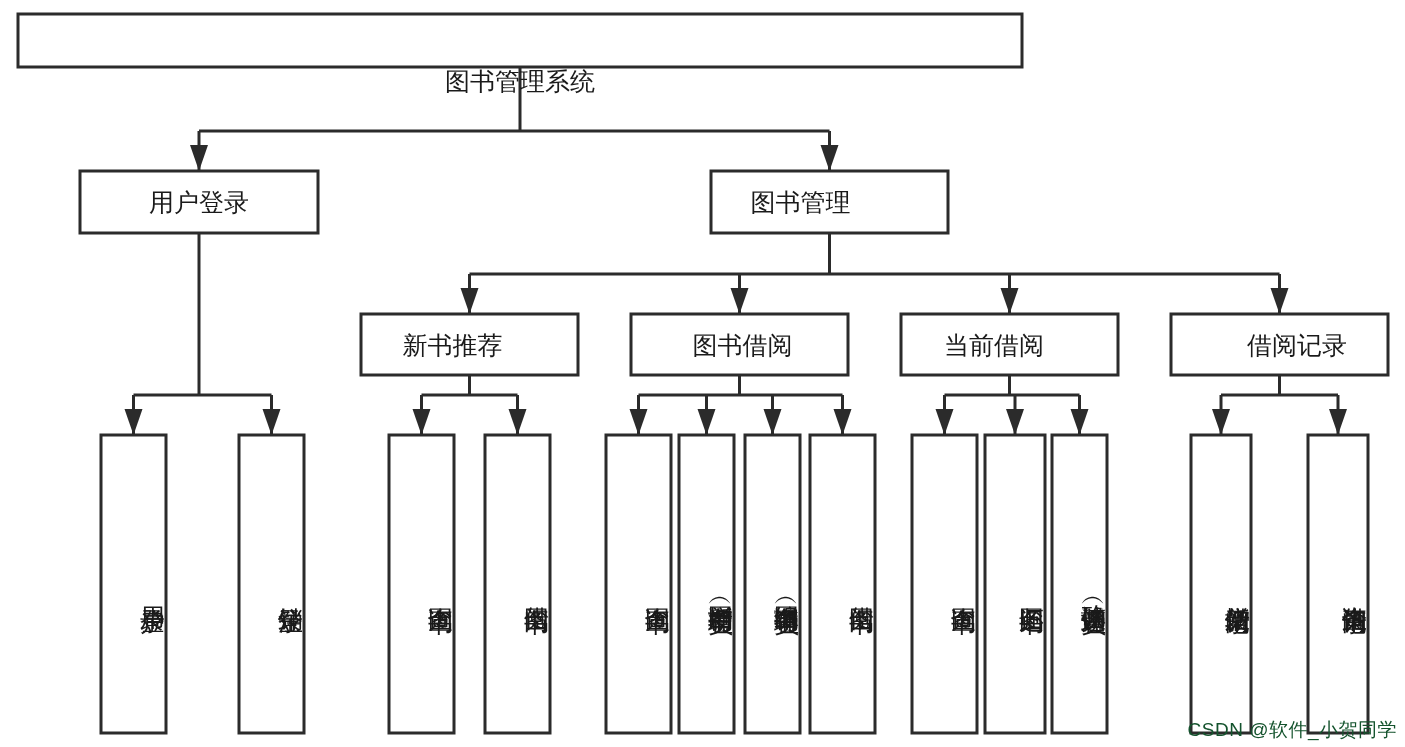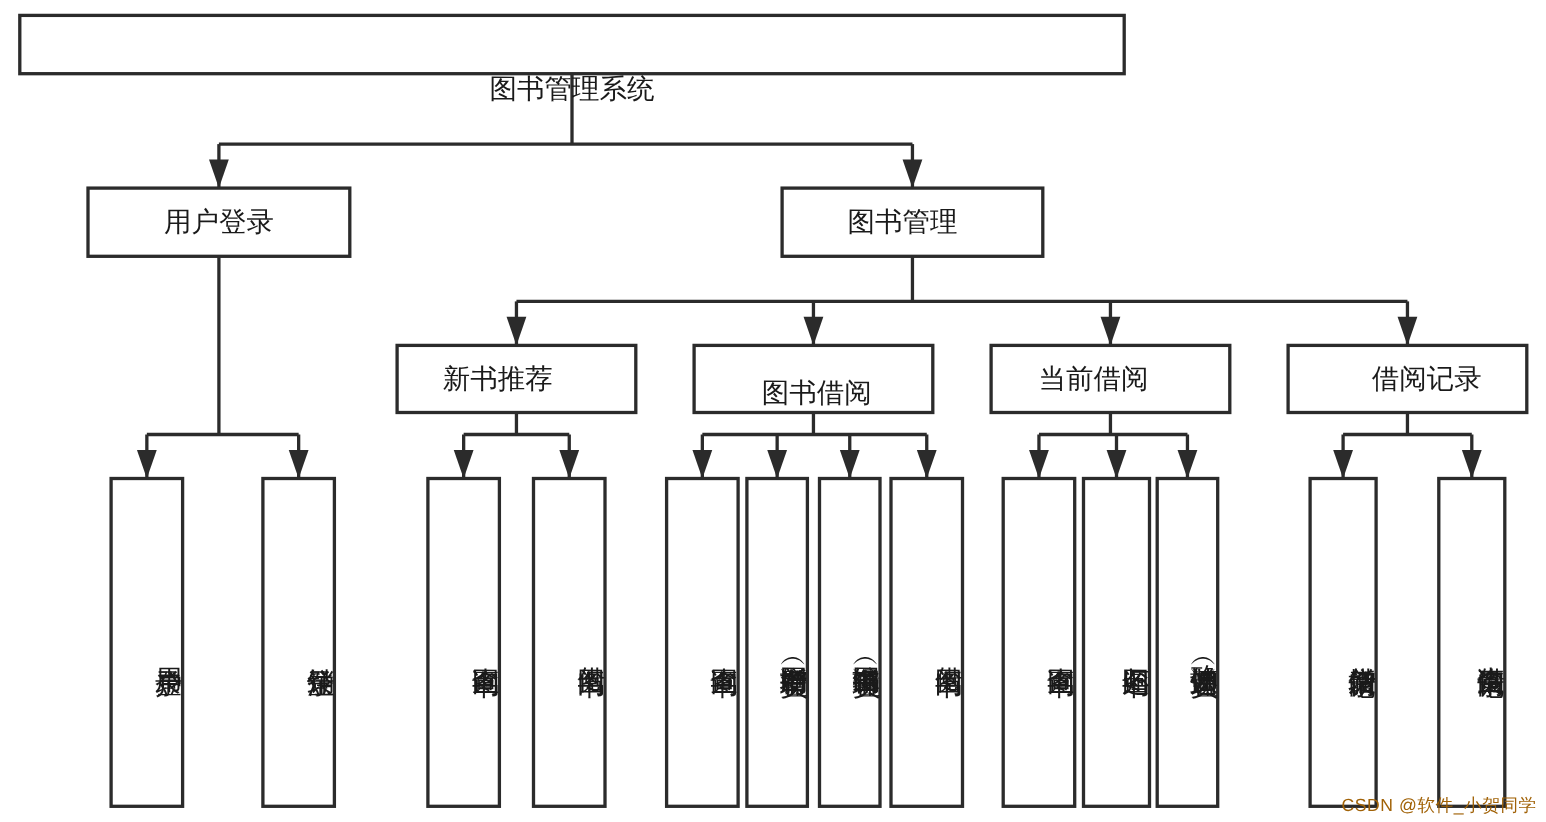--- a/index.html
+++ b/index.html
@@ -65,22 +65,22 @@
     line-height: 1.05;
     letter-spacing: 1px;
     align-items: flex-start;
     justify-content: center;
     padding-top: 10px;
   }
   #watermark {
     position: absolute;
     right: 8px;
     bottom: 4px;
-    font-size: 16px;
-    color: #a16207;
+    font-size: 19px;
+    color: #14532d;
     font-family: "Liberation Sans", "DejaVu Sans", sans-serif;
     white-space: nowrap;
     letter-spacing: 0.5px;
   }
 </style>
 </head>
 <body>
 
 <div id="diagram-root">
 
@@ -159,23 +159,23 @@
         <rect x="985" y="435" width="60" height="298" class="node-rect"></rect>
         <rect x="1052" y="435" width="55" height="298" class="node-rect"></rect>
         <rect x="1191" y="435" width="60" height="298" class="node-rect"></rect>
         <rect x="1308" y="435" width="60" height="298" class="node-rect"></rect>
       </g>
   </svg>
 
   <div id="labels">
       <div class="node-label horizontal" style="left: 18px; top: 14px; width: 1004px; height: 53px; margin-top: 40px;">图书管理系统</div>
       <div class="node-label horizontal" style="left: 80px; top: 171px; width: 238px; height: 62px;">用户登录</div>
-      <div class="node-label horizontal" style="left: 702px; top: 171px; width: 237px; height: 62px;">图书管理</div>
+      <div class="node-label horizontal" style="left: 682px; top: 171px; width: 237px; height: 62px;">图书管理</div>
       <div class="node-label horizontal" style="left: 361px; top: 314px; width: 183px; height: 61px; border-radius: 19px;">新书推荐</div>
-      <div class="node-label horizontal" style="left: 631px; top: 326px; width: 223px; height: 61px;">图书借阅</div>
+      <div class="node-label horizontal" style="left: 631px; top: 314px; width: 223px; height: 61px;">图书借阅</div>
       <div class="node-label horizontal" style="left: 901px; top: 314px; width: 186px; height: 61px;">当前借阅</div>
       <div class="node-label horizontal" style="left: 1171px; top: 314px; width: 252px; height: 61px;">借阅记录</div>
       <div class="node-label vertical" style="left: 101px; top: 435px; width: 65px; height: 298px;">用户登录</div>
       <div class="node-label vertical" style="left: 239px; top: 435px; width: 65px; height: 298px;">注销登录</div>
       <div class="node-label vertical" style="left: 389px; top: 435px; width: 65px; height: 298px;">查询图书</div>
       <div class="node-label vertical" style="left: 485px; top: 435px; width: 65px; height: 298px;">借阅图书</div>
       <div class="node-label vertical" style="left: 606px; top: 435px; width: 65px; height: 298px;">查询图书</div>
       <div class="node-label vertical" style="left: 679px; top: 435px; width: 55px; height: 298px;">新增图书（管理员）</div>
       <div class="node-label vertical" style="left: 745px; top: 435px; width: 55px; height: 298px;">编辑图书（管理员）</div>
       <div class="node-label vertical" style="left: 810px; top: 435px; width: 65px; height: 298px;">借阅图书</div>

